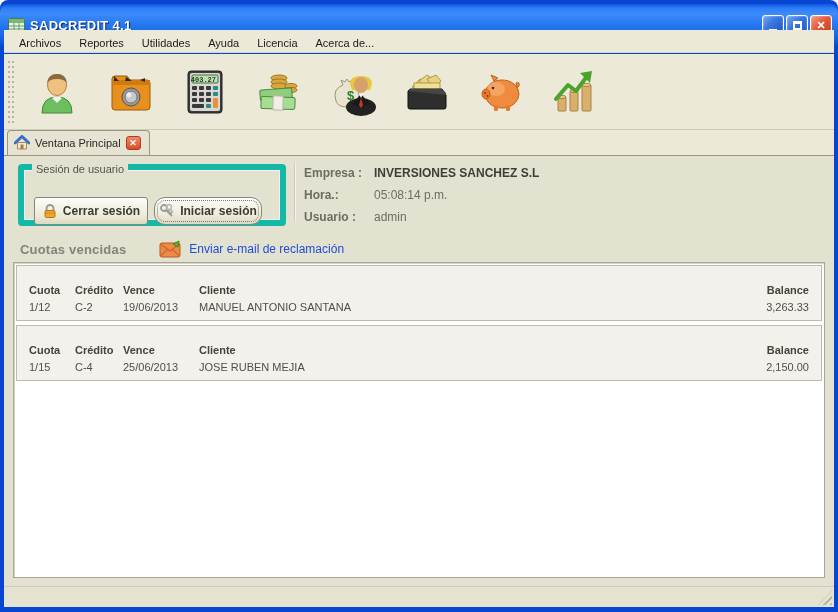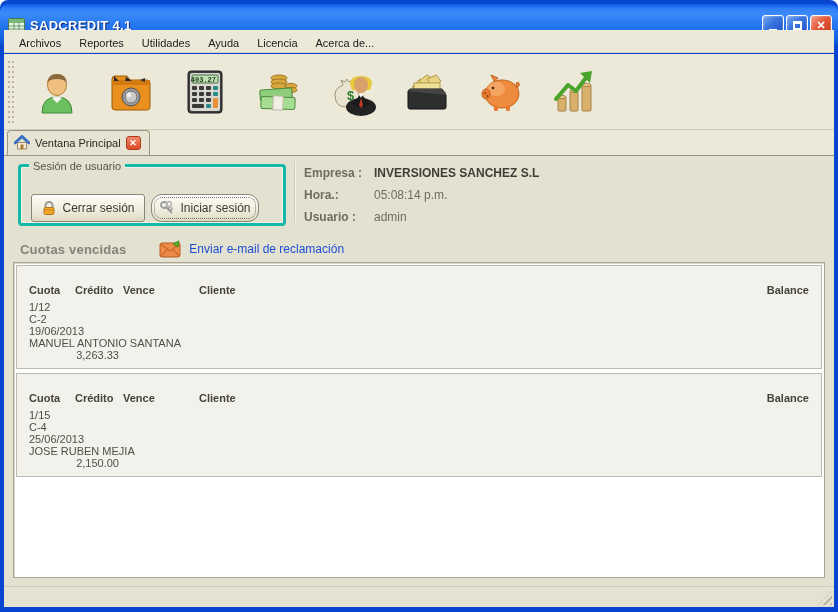--- a/index.html
+++ b/index.html
@@ -67,32 +67,32 @@
     color:#fff; font-size:9px; font-weight:bold; line-height:12px; text-align:center; cursor:pointer;
   }
   
   #panel {
     position:absolute; left:4px; top:156px; width:830px; height:430px;
     background:#e3e1d0;
   }
   
   #session-group {
     position:absolute; left:14px; top:8px; width:268px; height:62px;
-    border:3px solid #14b8a6; border-radius:4px; box-shadow:inset 0 0 0 1px #f4f2e6;
+    border:6px solid #14b8a6; border-radius:4px; box-shadow:inset 0 0 0 1px #f4f2e6;
   }
   #session-legend {
     position:absolute; left:8px; top:-7px; background:#e3e1d0; padding:0 4px;
     font-size:11px; color:#55544a;
   }
   .xp-btn {
     position:absolute; top:27px; height:28px;
     background:linear-gradient(180deg,#fdfcf6 0%,#f3f1e4 45%,#e7e4d0 80%,#dcd8c0 100%);
     border:1px solid #88867a; border-radius:3px;
     display:flex; align-items:center; justify-content:center; gap:5px;
-    font-size:12px; font-weight:normal; color:#3c3b31; cursor:pointer;
+    font-size:12px; font-weight:bold; color:#3c3b31; cursor:pointer;
     box-shadow:0 1px 0 rgba(255,255,255,.7) inset;
   }
   #btn-cerrar { left:10px; width:114px; }
   #btn-iniciar { left:130px; width:108px; outline:1px dotted #777; outline-offset:-4px;border-radius:11px; }
   .btn-ico { width:16px; height:16px; }
   
   #info-divider { position:absolute; left:290px; top:6px; width:1px; height:60px; background:#cfccbb; box-shadow:1px 0 0 #f4f2e6; }
   .info-row { position:absolute; left:300px; font-size:12px; display:flex; }
   .info-label { font-weight:bold; color:#6e6d62; width:66px; }
   .info-value { color:#6e6d62; padding-left:4px; }
@@ -107,21 +107,21 @@
   #list {
     position:absolute; left:9px; top:106px; width:812px; height:316px;
     background:#fff; border:1px solid #a8a593;
     box-shadow:inset 1px 1px 0 #d9d6c6; padding:2px; overflow:hidden;
   }
   .card {
     background:#f2f1ec; border:1px solid #bebcae; margin-bottom:4px;
     padding:16px 12px 6px 12px; font-size:11px; color:#504f47;
   }
   .card .hdr { display:flex; font-weight:bold; color:#454439; padding:2px 0 4px 0; }
-  .card .val { display:flex; padding:1px 0;flex-direction:column; }
+  .card .val { display:flex; padding:1px 0; }
   .c-cuota { width:46px; } .c-credito { width:48px; } .c-vence { width:76px; } .c-cliente { flex:1; }
   .c-balance { width:90px; text-align:right; }
   
   #statusbar {
     position:absolute; left:4px; top:586px; width:830px; height:21px; background:#e5e2d2;
     border-top:1px solid #cfccba;
   }
   #resize-grip {
     position:absolute; right:2px; bottom:2px; width:14px; height:14px;
     background:repeating-linear-gradient(135deg, transparent 0 3px, #b9b6a4 3px 5px);

